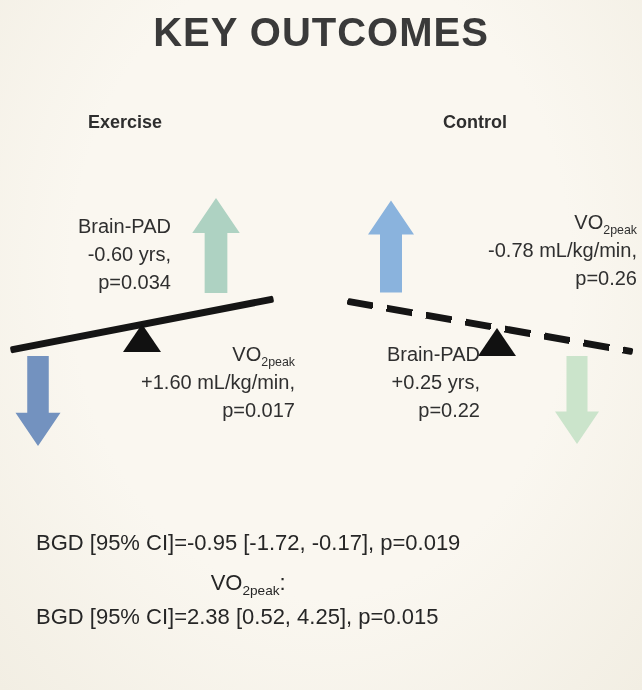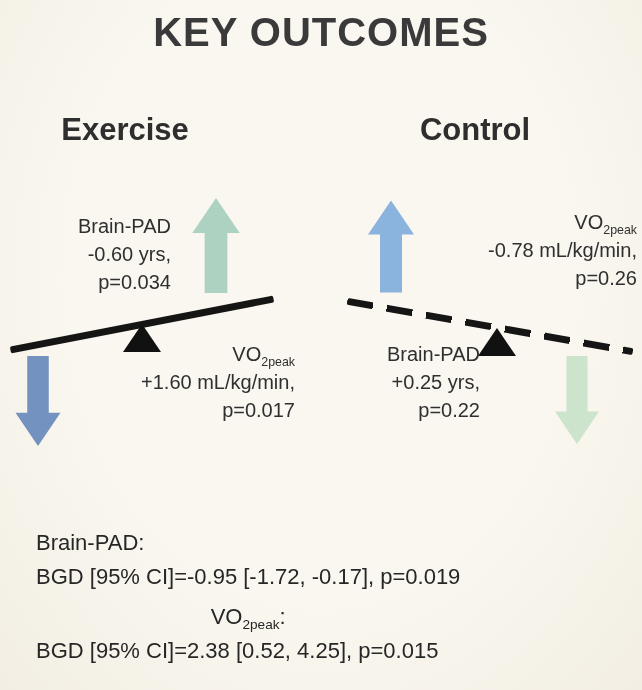--- a/index.html
+++ b/index.html
@@ -23,21 +23,21 @@
     text-align: center;
     font-size: 40px;
     font-weight: bold;
     letter-spacing: 1px;
     color: #3a3a3a;
   }
   .panel-header {
     position: absolute;
     width: 190px;
     text-align: center;
-    font-size: 31px;
+    font-size: 18px;
     font-weight: bold;
     color: #2e2e2e;
   }
   #exercise-header { left: 30px; top: 112px; }
   #control-header  { left: 380px; top: 112px; }
 
   .label-block {
     position: absolute;
     text-align: right;
     font-size: 20px;
@@ -152,21 +152,20 @@
     <div>Brain-PAD</div>
     <div>+0.25 yrs,</div>
     <div>p=0.22</div>
   </div>
 
   <svg class="arrow" id="control-down-arrow" width="48" height="88" viewBox="0 0 46 92">
     <polygon points="23,92 0,58 12,58 12,0 34,0 34,58 46,58" fill="#cbe4cb"></polygon>
   </svg>
 
   <div class="footer">
-    <div>Brain-PAD:</div>
     <div>BGD [95% CI]=-0.95 [-1.72, -0.17], p=0.019</div>
     <div class="spacer-line">
       <span>VO</span><sub>2peak</sub><span>:</span>
     </div>
     <div>BGD [95% CI]=2.38 [0.52, 4.25], p=0.015</div>
   </div>
 
 </div>
 
 </body></html>

